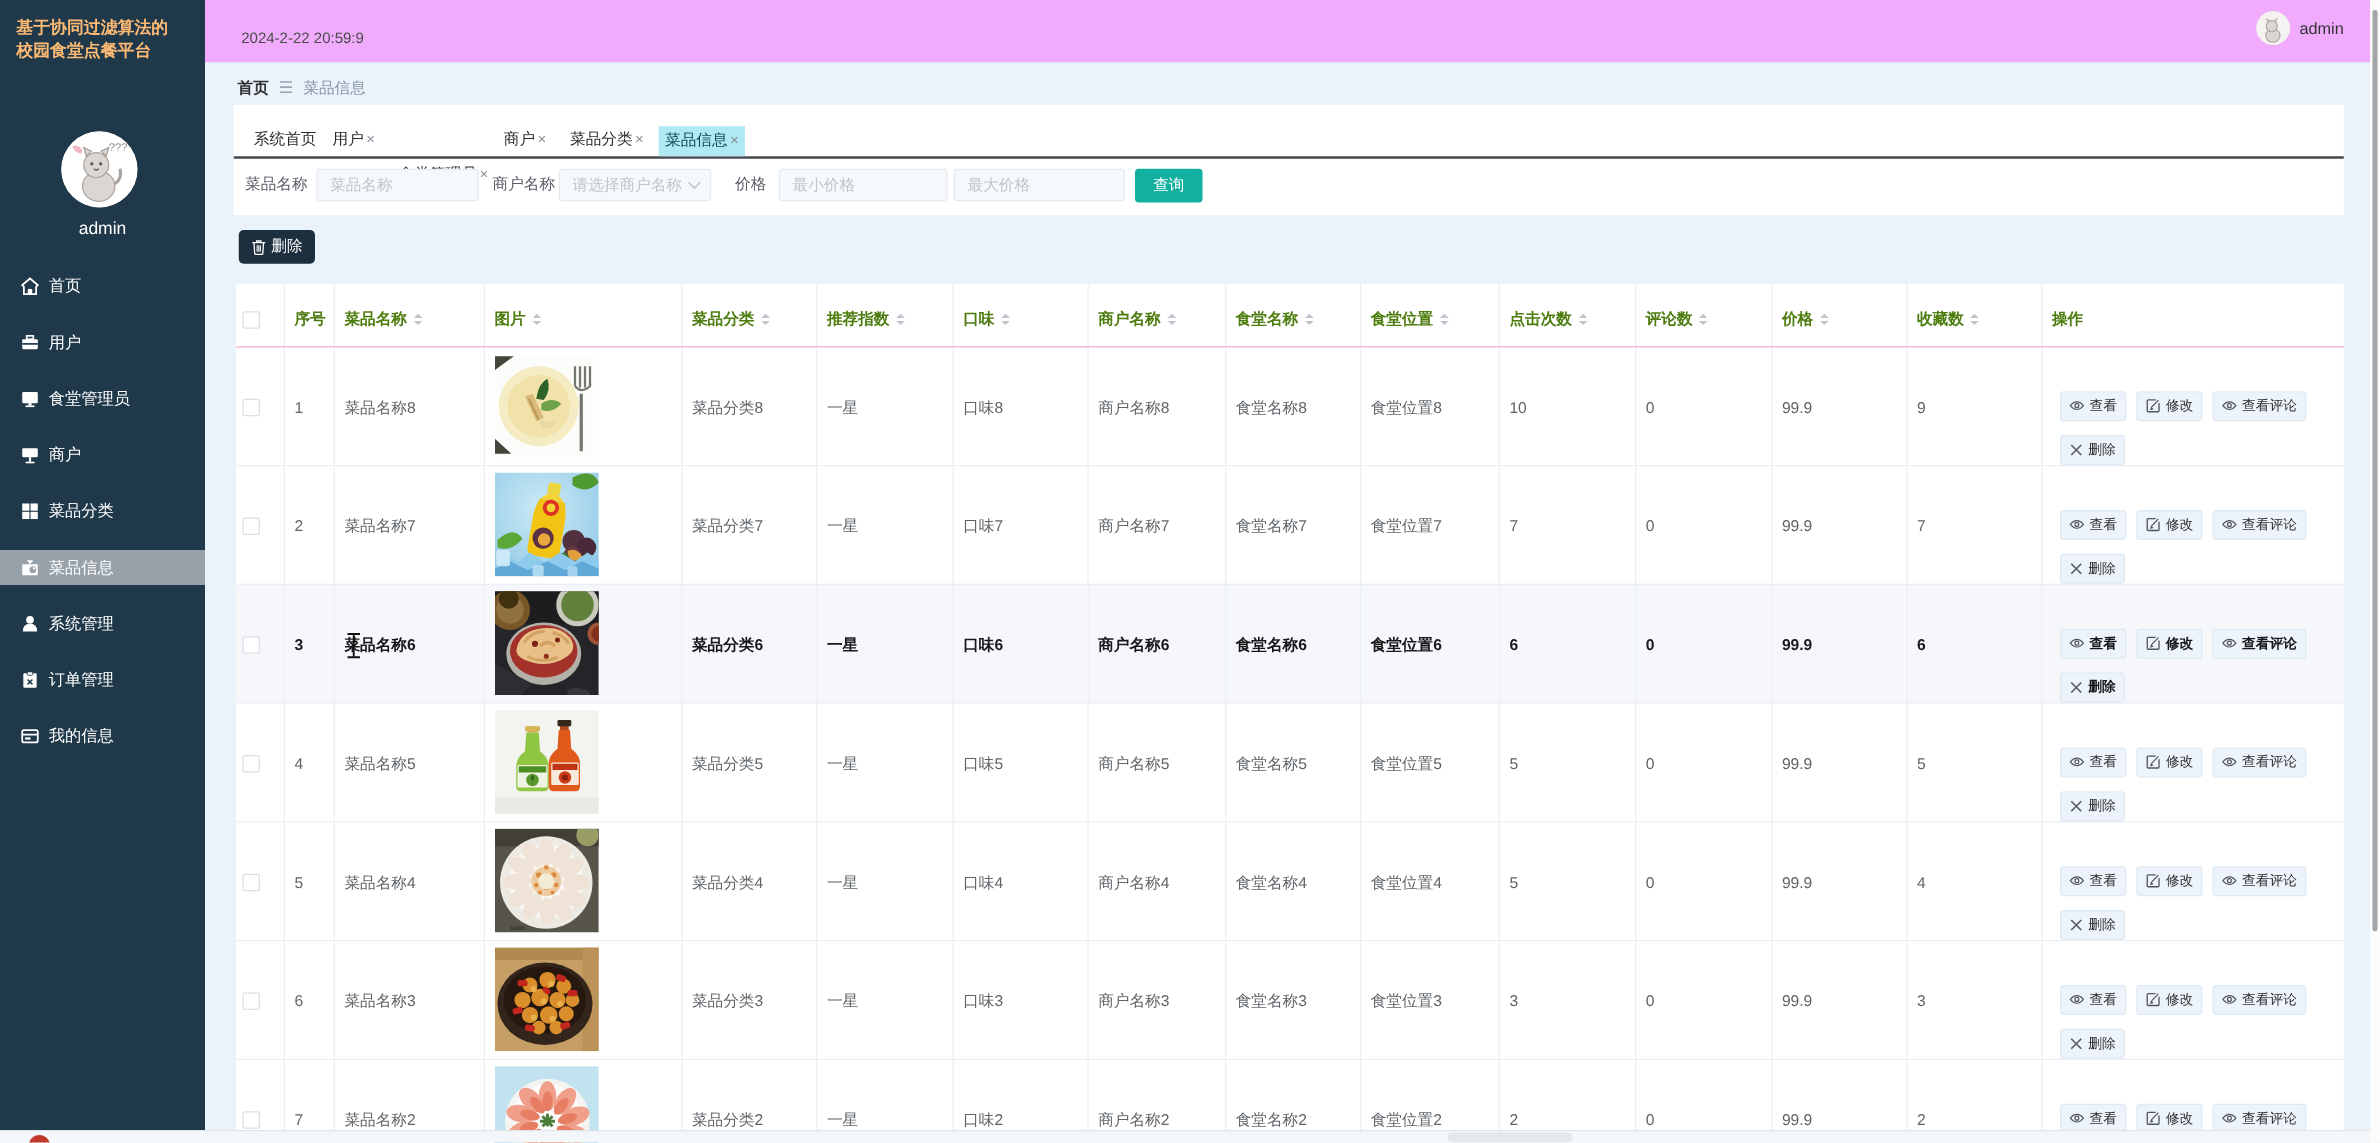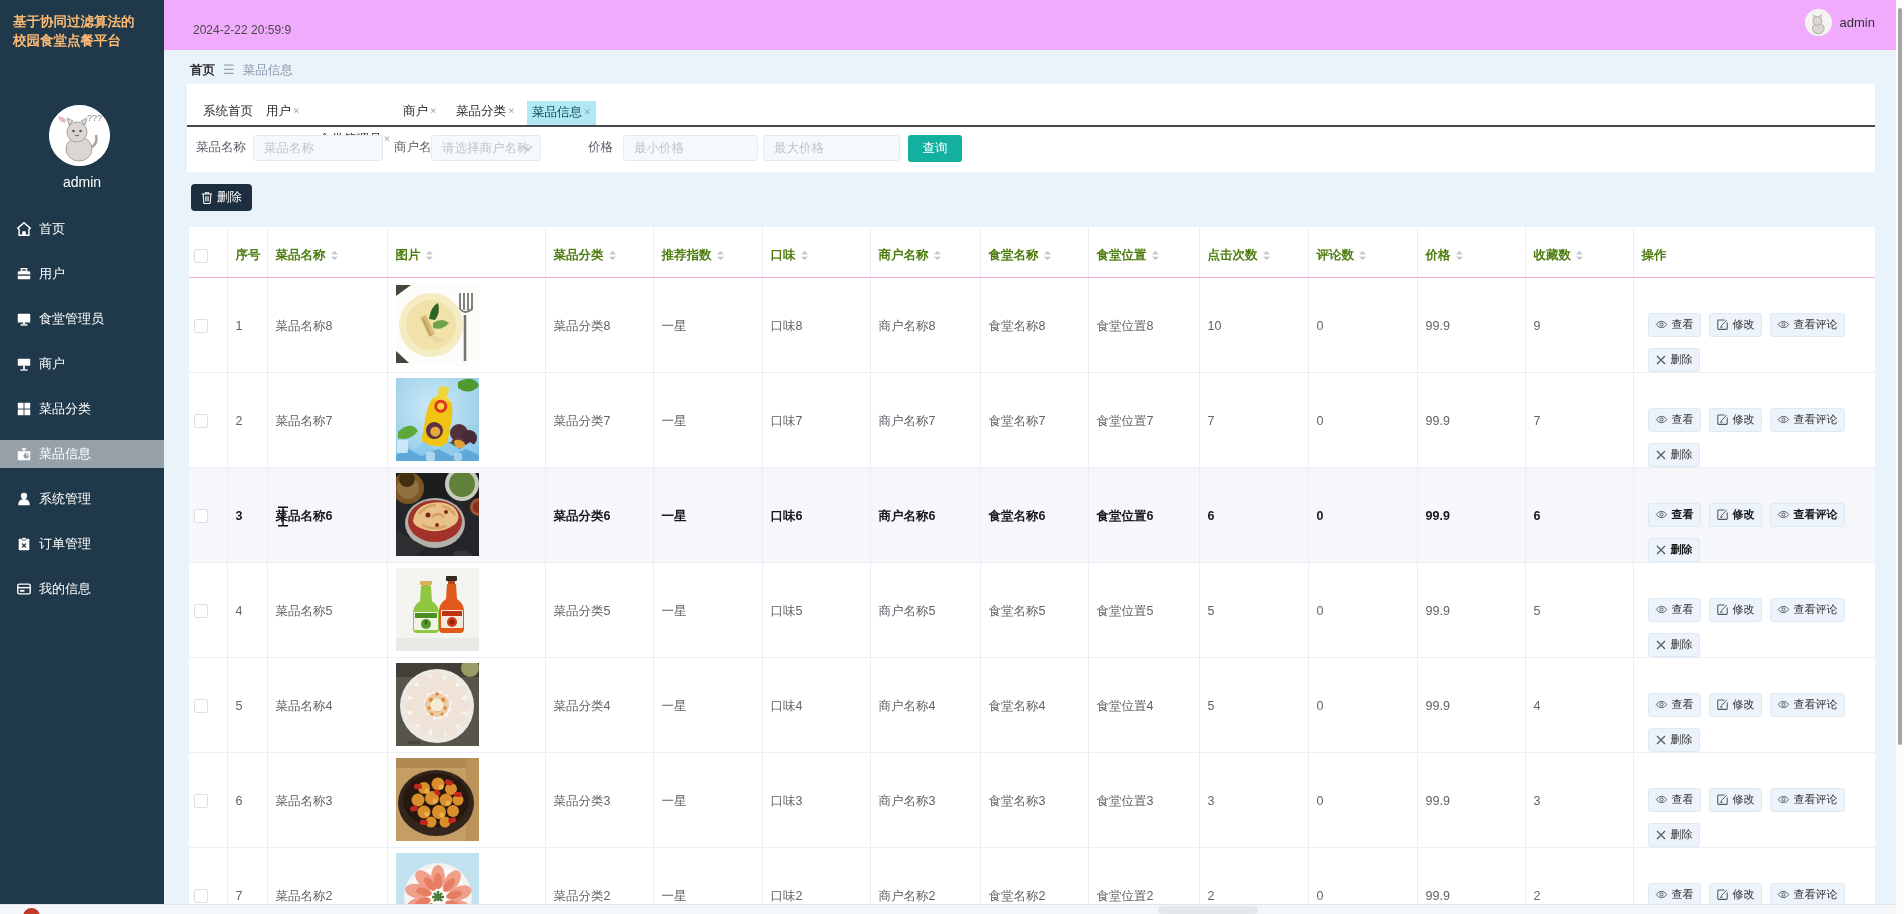--- a/index.html
+++ b/index.html
@@ -25,21 +25,21 @@
 
 .crumbbar { position:absolute; left:164px; top:50px; width:1740px; height:38px; background:#eaf3fa; }
 .crumb { position:absolute; left:26px; top:12px; font-size:12.5px; color:#333; }
 .crumb b { font-weight:bold; color:#303133; }
 .crumb .sep { color:#9aa6b5; margin:0 8px; font-size:13px; }
 .crumb .cur { color:#8795a8; }
 
 
 .panel { position:absolute; left:187px; top:84px; width:1688px; height:88px; background:#fff; }
 .tabs { position:absolute; left:0; top:0; width:100%; height:42.5px; border-bottom:2px solid #46494d; }
-.tab { position:absolute; top:19px; font-size:12.5px; color:#2b2b2b; white-space:nowrap;font-family:Liberation Serif, serif; }
+.tab { position:absolute; top:19px; font-size:12.5px; color:#2b2b2b; white-space:nowrap; }
 .tab .x { color:#8a9099; margin-left:2px; font-size:12px; }
 .tab.active { top:17px; background:#b0e8f3; padding:3px 5px 4px 5px; color:#0f4a52; }
 .searchrow { position:absolute; left:0; top:40px; width:100%; height:48px; }
 .slabel { position:absolute; top:15px; font-size:12.5px; color:#5a5e66; }
 .sinput { position:absolute; top:11px; height:26px; background:#f6f9fc; border:1px solid #e3eaf1; border-radius:3px; font-size:12.5px; color:#c0c4cc; line-height:24px; padding-left:10px; }
 .btn-query { position:absolute; left:721px; top:11px; width:54px; height:27px; background:#13af9f; color:#fff; font-size:12.5px; text-align:center; line-height:27px; border-radius:3px; }
 
 
 .btn-del { position:absolute; left:191px; top:184px; width:61px; height:27px; background:#1d2f3f; border-radius:4px; color:#fff; font-size:12.5px; display:flex; align-items:center; justify-content:center; gap:4px; }
 
@@ -352,21 +352,21 @@
     <span class="tab" style="left:79px;">用户<span class="x">×</span></span>
     <span class="tab" style="left:132px;margin-top:28px;">食堂管理员<span class="x">×</span></span>
     <span class="tab" style="left:216px;">商户<span class="x">×</span></span>
     <span class="tab" style="left:269px;">菜品分类<span class="x">×</span></span>
     <span class="tab active" style="left:340px;">菜品信息<span class="x">×</span></span>
   </div>
   <div class="searchrow">
     <span class="slabel" style="left:9px;">菜品名称</span>
     <span class="sinput" style="left:66px; width:130px;">菜品名称</span>
     <span class="slabel" style="left:207px;">商户名称</span>
-    <span class="sinput" style="left:244px; width:110px;">请选择商户名称<svg style="position:absolute;right:7px;top:9px;" width="11" height="7" viewBox="0 0 11 7">
+    <span class="sinput" style="left:260px; width:122px;">请选择商户名称<svg style="position:absolute;right:7px;top:9px;" width="11" height="7" viewBox="0 0 11 7">
           <path d="M1 1 L5.5 5.5 L10 1" fill="none" stroke="#c0c4cc" stroke-width="1.4"></path>
         </svg></span>
     <span class="slabel" style="left:401px;">价格</span>
     <span class="sinput" style="left:436px; width:135px;">最小价格</span>
     <span class="sinput" style="left:576px; width:137px;">最大价格</span>
     <span class="btn-query">查询</span>
   </div>
 </div>
 
 <div class="btn-del"><svg width="12" height="13" viewBox="0 0 14 15">

